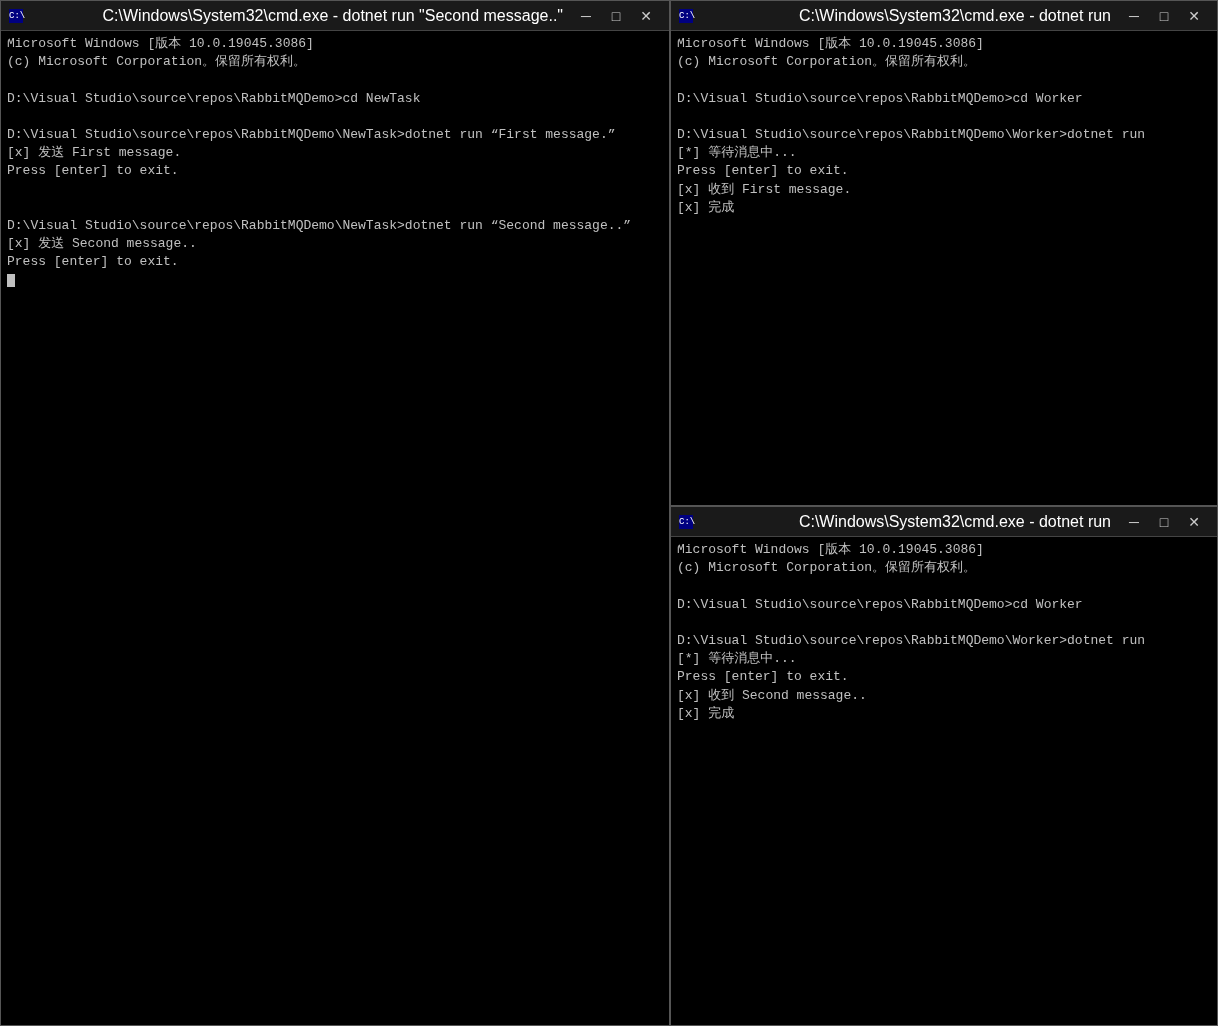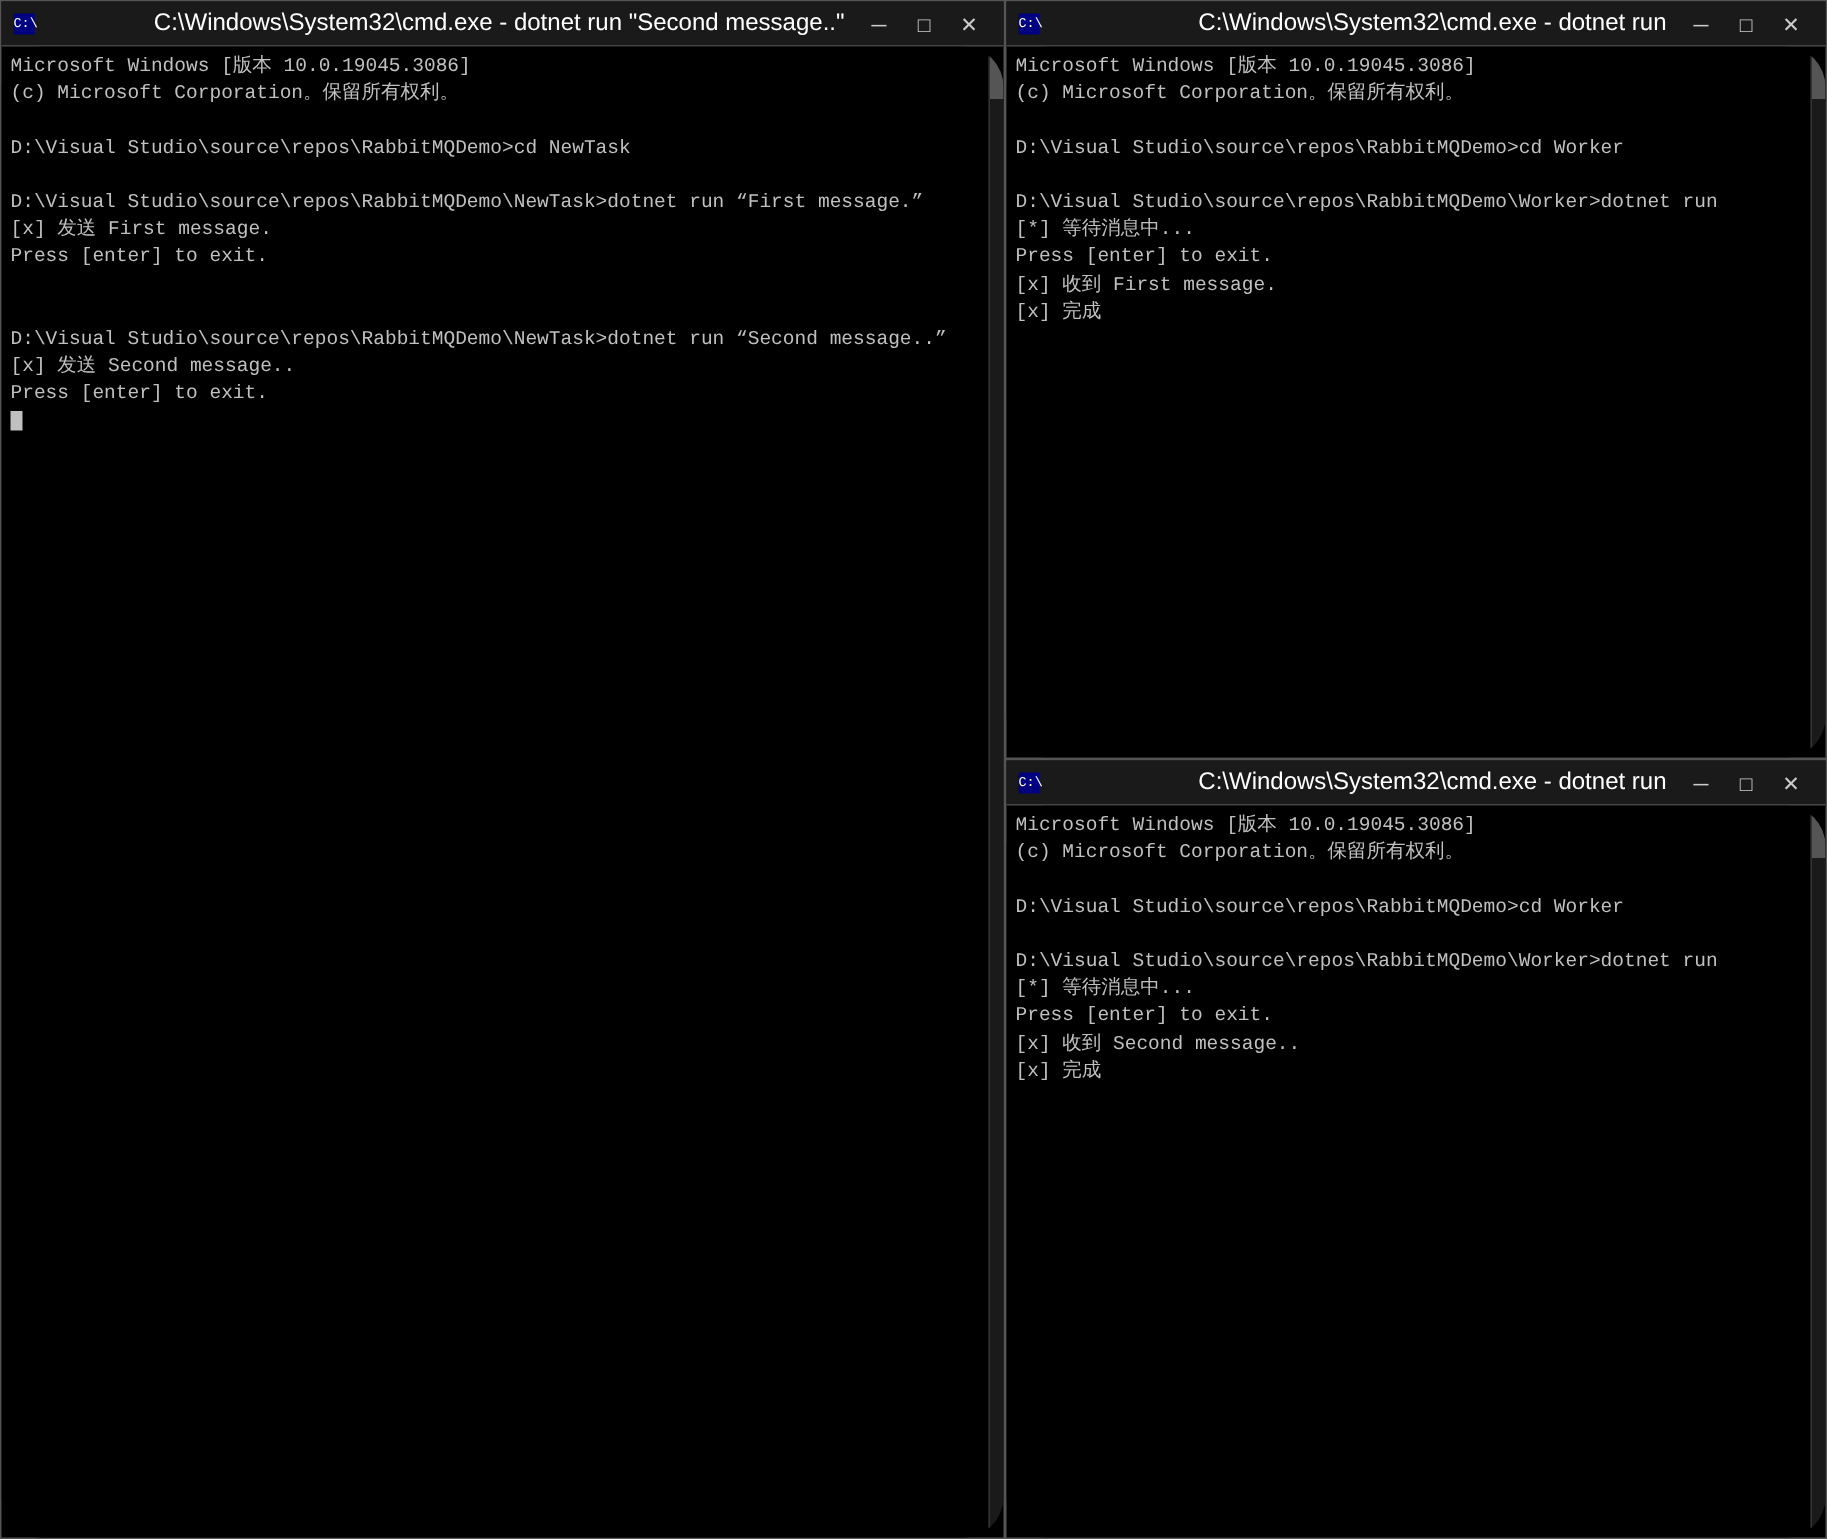--- a/index.html
+++ b/index.html
@@ -141,21 +141,21 @@
       vertical-align: text-bottom;
       animation: blink 1s step-end infinite;
     }
 
     @keyframes blink {
       50% { opacity: 0; }
     }
 
     .win-scroll-area {
       display: flex;
-      flex-direction: row;
+      flex-direction: column;
       flex: 1;
       overflow: hidden;
       border-radius: 27px;
     }
   </style>
 </head>
 <body>
 
 <div class="window window-left">
   <div class="titlebar">

